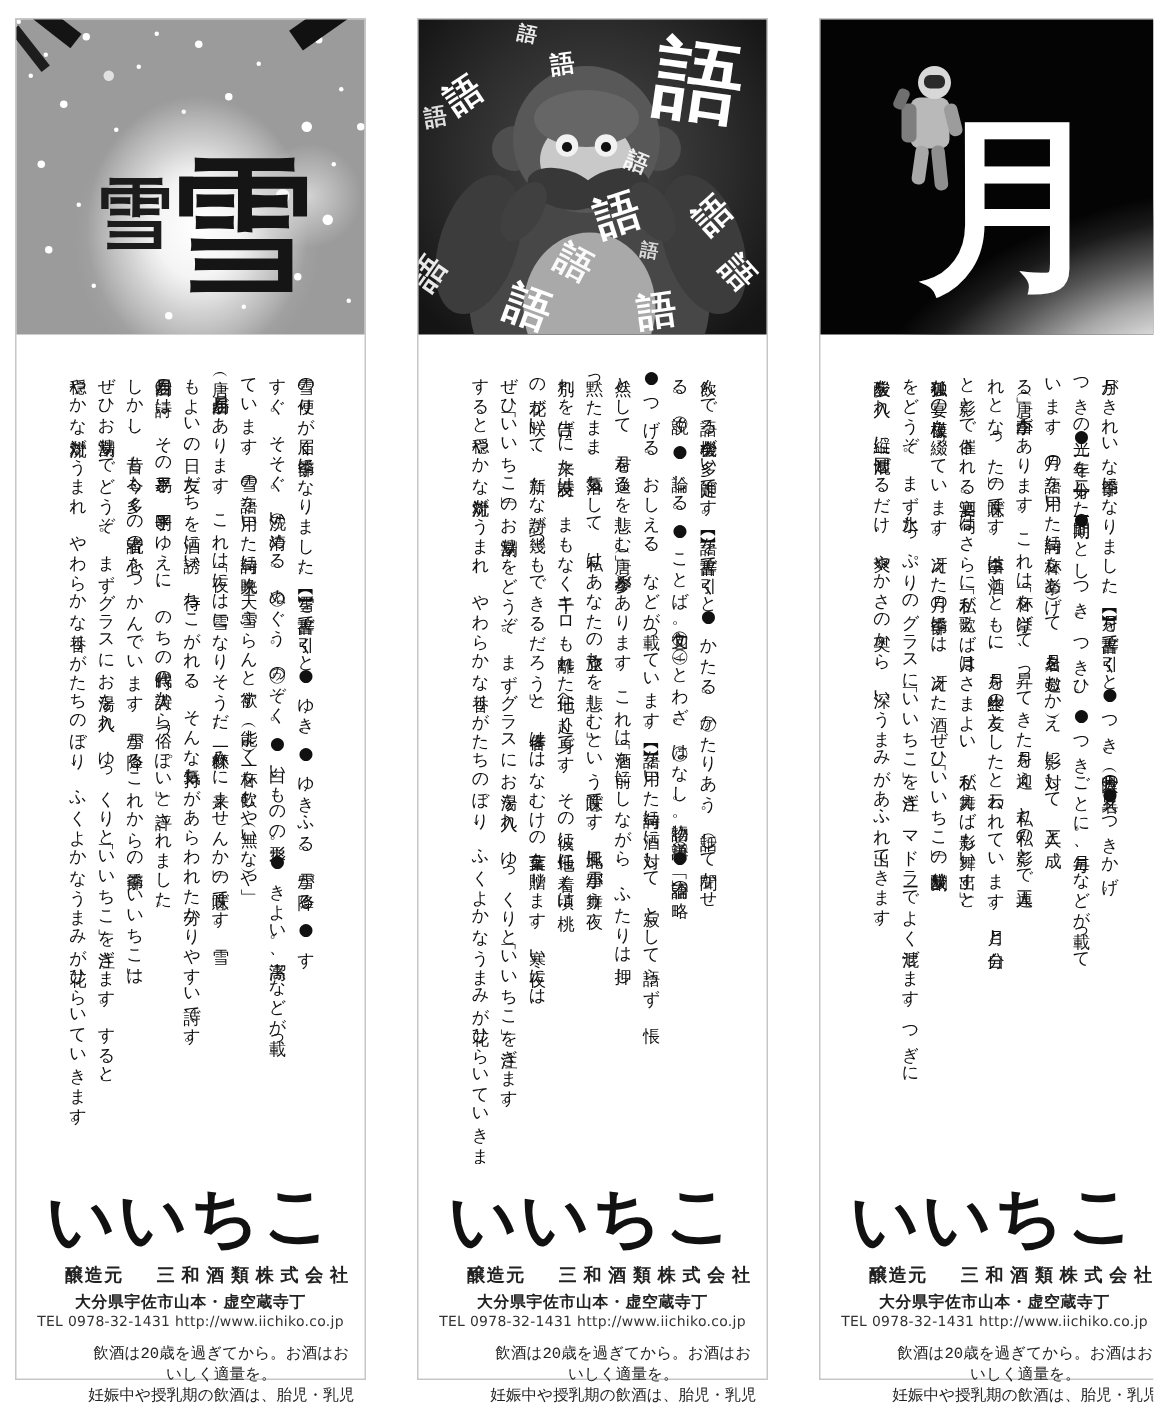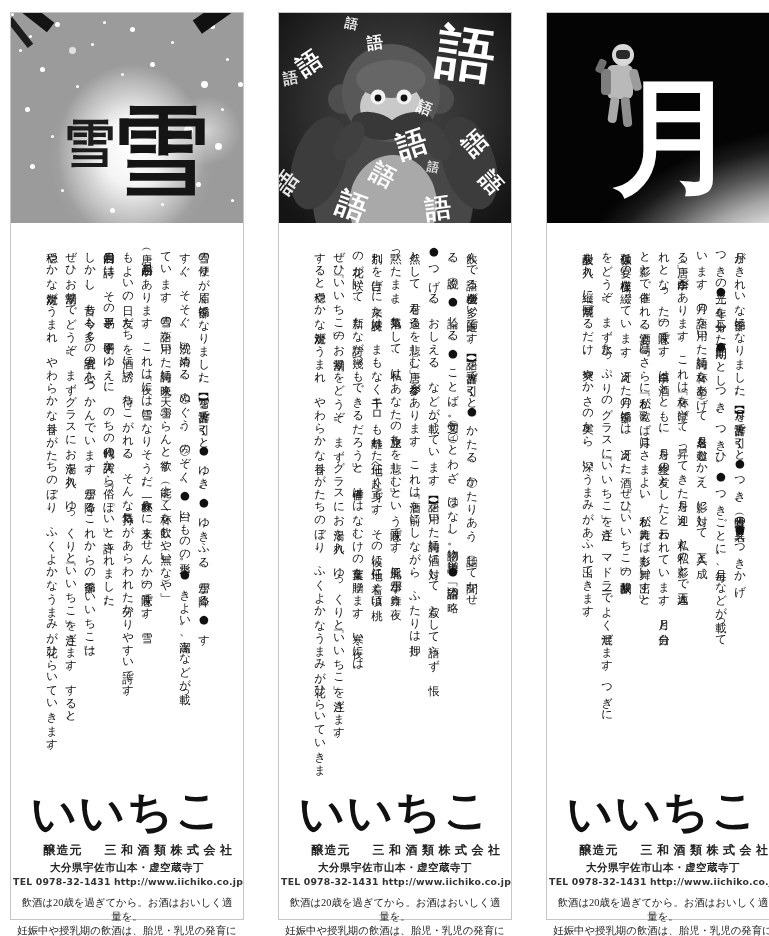--- a/index.html
+++ b/index.html
@@ -85,24 +85,24 @@
     font-family: "DejaVu Sans", sans-serif; font-weight: 900;
     font-size: 45px; line-height: 1.1; color:#111;
     transform: rotate(-1.5deg); letter-spacing: 2px;
   }
   .producer { margin-top: 5px; text-align:center; font-family:"DejaVu Sans", sans-serif;
     font-weight:bold; font-size:12px; color:#222; }
   .producer .p-label { letter-spacing:1px; margin-right:6px;margin-left:26px; }
   .producer .p-name  { letter-spacing:4.5px;margin-left:16px; }
   .address { margin-top:2px; text-align:center; font-family:"DejaVu Sans", sans-serif;
     font-weight:bold; font-size:10.5px; color:#222; letter-spacing:0.5px; }
-  .tel { margin-top:1px; text-align:right; font-family:"DejaVu Sans", sans-serif;
-    font-size:9.3px; color:#333; letter-spacing:0.2px;font-weight:bold; }
+  .tel { margin-top:1px; text-align:center; font-family:"DejaVu Sans", sans-serif;
+    font-size:9.3px; color:#333; letter-spacing:0.2px; }
   .warning { margin-top:9px; padding:0 6px; text-align:center; color:#222; }
-  .warning p { font-size:10.4px; line-height:14px; font-family:Liberation Serif, serif; }
+  .warning p { font-size:10.4px; line-height:14px; font-family:Liberation Mono, monospace;margin-left:41px; }
 </style>
 </head>
 <body>
 
 <div id="stage">
 
   <section class="panel" id="panel-snow">
     <div class="photo snow">
       <div class="snowdots"></div>
       <div class="branch-tl"></div>

